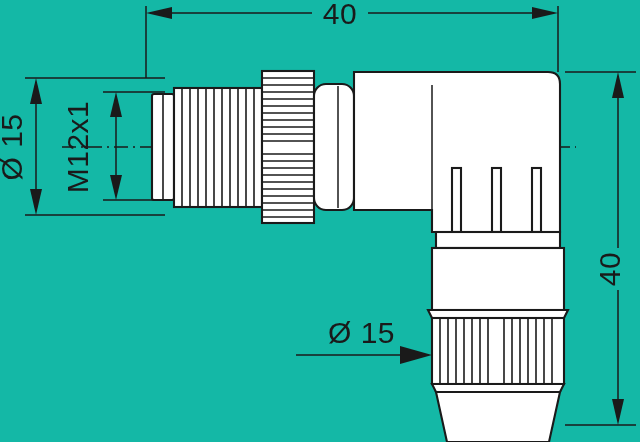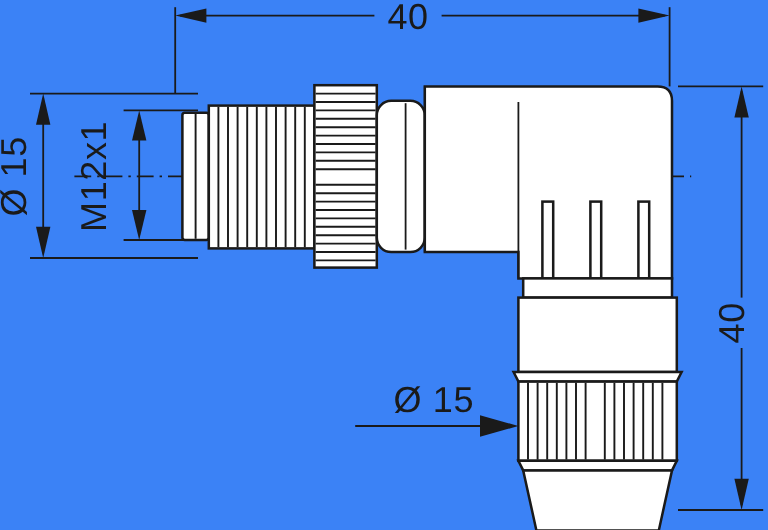--- a/index.html
+++ b/index.html
@@ -10,21 +10,21 @@
   body {
     width: 640px;
     height: 442px;
     font-family: "Liberation Sans", sans-serif;
     overflow: hidden;
   }
   #drawing-root {
     position: relative;
     width: 640px;
     height: 442px;
-    background: #3b82f6;
+    background: #14b8a6;
     text-align: center;
   }
   svg#technical-drawing {
     display: block;
     width: 640px;
     height: 442px;
   }
   .outline {
     fill: #ffffff;
     stroke: #1a1a1a;

